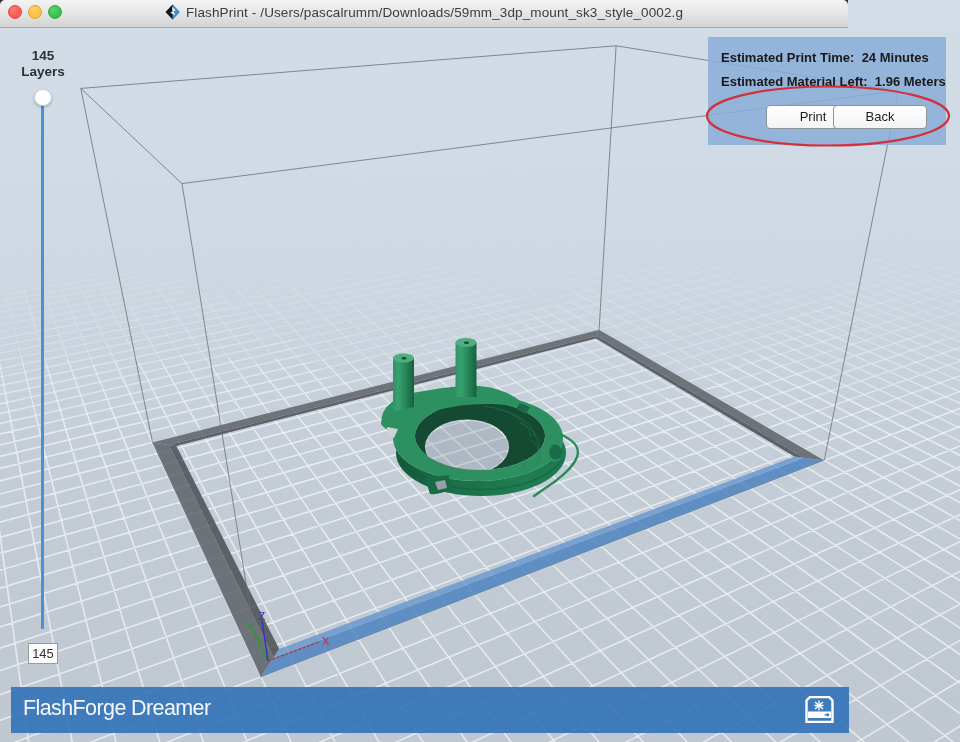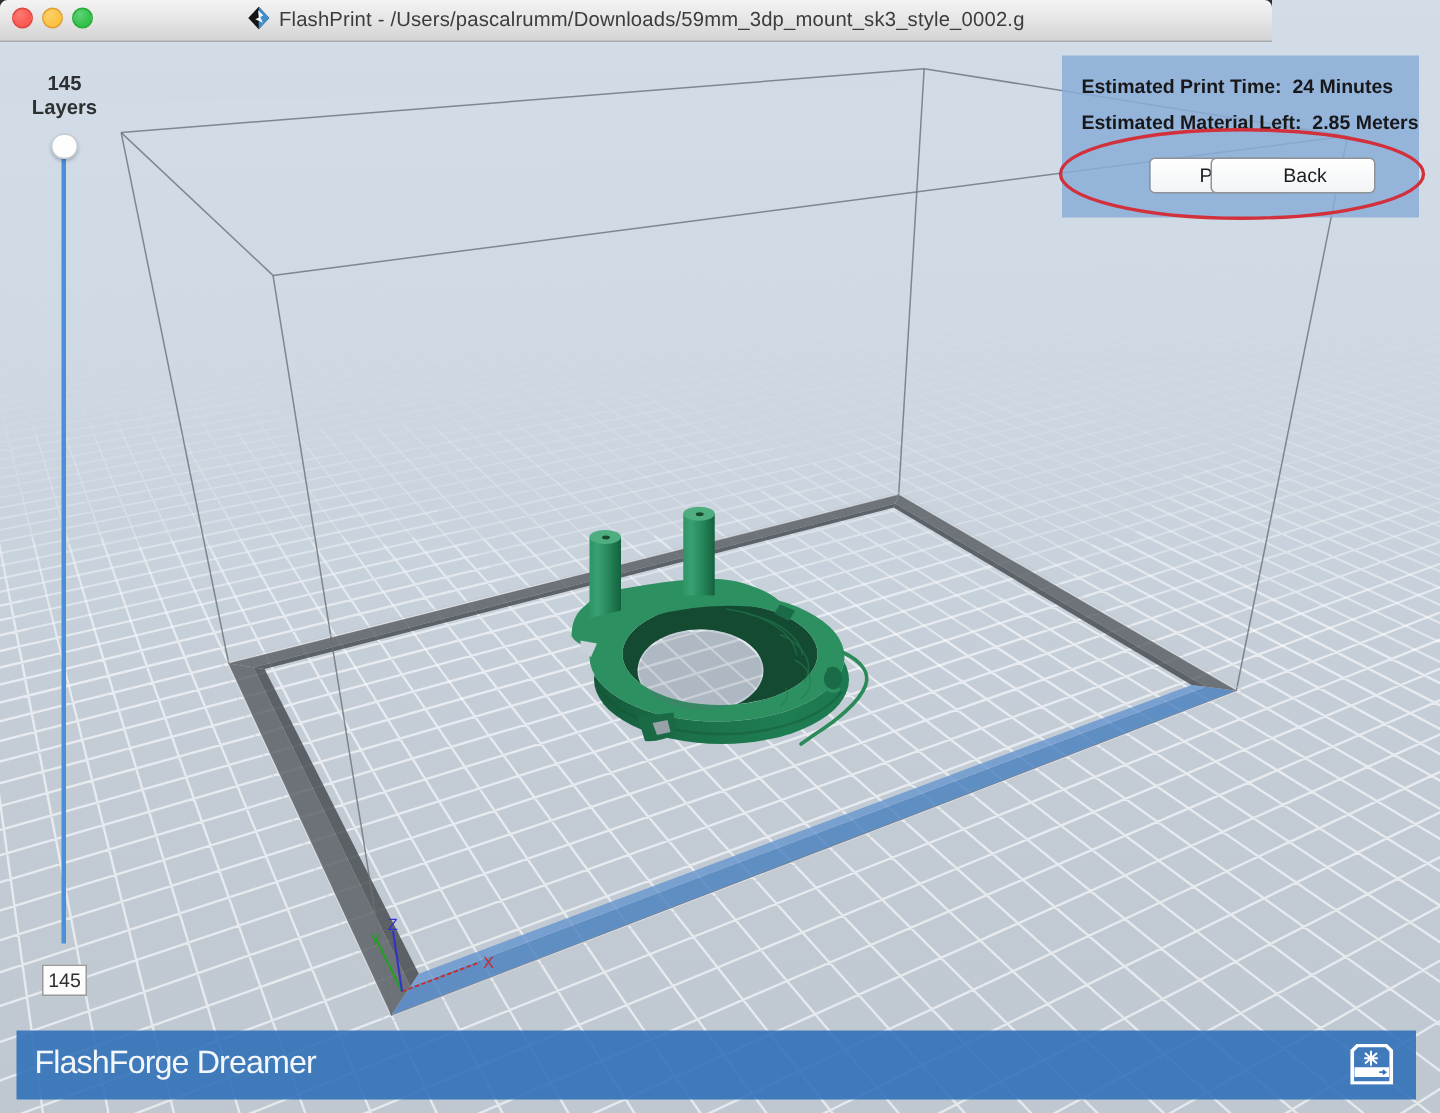--- a/index.html
+++ b/index.html
@@ -10,21 +10,21 @@
 #title svg{vertical-align:-3px;margin-right:6px;}
 #viewport{position:absolute;left:0;top:0;width:960px;height:742px;}
 #panel{position:absolute;left:708px;top:37px;width:238px;height:108px;background:rgba(137,173,215,0.85);z-index:10;}
 .pl{position:absolute;left:13px;font-size:13px;font-weight:bold;color:#18181a;white-space:pre;}
 .btn{position:absolute;top:105px;width:92px;height:22px;background:linear-gradient(#ffffff,#f2f4f6);border:1px solid #8e9399;border-radius:4px;font-size:13px;color:#1c1c1e;text-align:center;line-height:21px;z-index:11;}
 #redell{position:absolute;left:698px;top:80px;z-index:12;pointer-events:none;}
 #laylab{position:absolute;left:1px;top:48px;width:84px;text-align:center;font-size:13.5px;font-weight:bold;color:#2e3032;line-height:15.5px;z-index:10;}
 #track{position:absolute;left:40.8px;top:96px;width:3.5px;height:533px;background:#4a90d9;z-index:9;}
 #knob{position:absolute;left:34px;top:88.5px;width:15.5px;height:15.5px;border-radius:50%;background:#fefefe;border:0.5px solid #c9cdd1;box-shadow:0 1.5px 2.5px rgba(0,0,0,0.22);z-index:10;}
 #valbox{position:absolute;left:28px;top:643px;width:28px;height:19px;background:#fcfcfc;border:1px solid #9a9a9a;font-size:13px;text-align:center;line-height:19px;color:#303030;z-index:10;}
-#bottombar{position:absolute;left:11px;top:687px;width:933px;height:46px;background:rgba(45,110,183,0.88);z-index:10;}
+#bottombar{position:absolute;left:11px;top:687px;width:838px;height:46px;background:rgba(45,110,183,0.88);z-index:10;}
 #bbtext{position:absolute;left:12px;top:9px;font-size:21.5px;letter-spacing:-0.6px;color:#f4f7fa;}
 </style>
 </head>
 <body>
 <div id="viewport"><svg width="960" height="742" viewBox="0 0 960 742">
 <defs>
 <linearGradient id="bgg" x1="0" y1="0" x2="0" y2="1">
 <stop offset="0" stop-color="#d2dde8"></stop>
 <stop offset="0.35" stop-color="#cad4de"></stop>
 <stop offset="0.7" stop-color="#c3ccd5"></stop>
@@ -166,24 +166,24 @@
       <path d="M5,0 L0,0 A5,5 0 0 1 5,5 Z" fill="#2e2e30"></path>
     </svg>
     <div id="title"><svg width="15" height="16" viewBox="0 0 15 16">
         <polygon points="7.5,0.5 14.5,8 7.5,15.5 0.5,8" fill="#151517"></polygon>
         <polygon points="7.5,0.5 14.5,8 7.5,15.5" fill="#3f90cd"></polygon>
         <path d="M7.0,2.8 L10.6,6.3 L8.5,7.3 L10.3,11.2 L5.2,8.8 L7.6,7.6 Z" fill="#f2f4f6"></path>
       </svg><span>FlashPrint - /Users/pascalrumm/Downloads/59mm_3dp_mount_sk3_style_0002.g</span></div>
 </div>
 <div id="panel">
 <div class="pl" style="top:13px;">Estimated Print Time:  24 Minutes</div>
-<div class="pl" style="top:37px;">Estimated Material Left:  2.85 Meters</div>
+<div class="pl" style="top:37px;">Estimated Material Left:  1.96 Meters</div>
 </div>
 <div class="btn" style="left:766px;">Print</div>
-<div class="btn" style="left:807px;padding-left:16px;">Back</div>
+<div class="btn" style="left:833px;">Back</div>
 <svg id="redell" width="262" height="72">
     <ellipse cx="130" cy="36" rx="121" ry="29.5" fill="none" stroke="#d2303a" stroke-width="2.2"></ellipse>
   </svg>
 <div id="laylab">145<br>Layers</div>
 <div id="track"></div>
 <div id="knob"></div>
 <div id="valbox">145</div>
 <div id="bottombar">
 <div id="bbtext">FlashForge Dreamer</div>
 <svg style="position:absolute;right:13px;top:9px;" width="33" height="27" viewBox="0 0 33 27">

